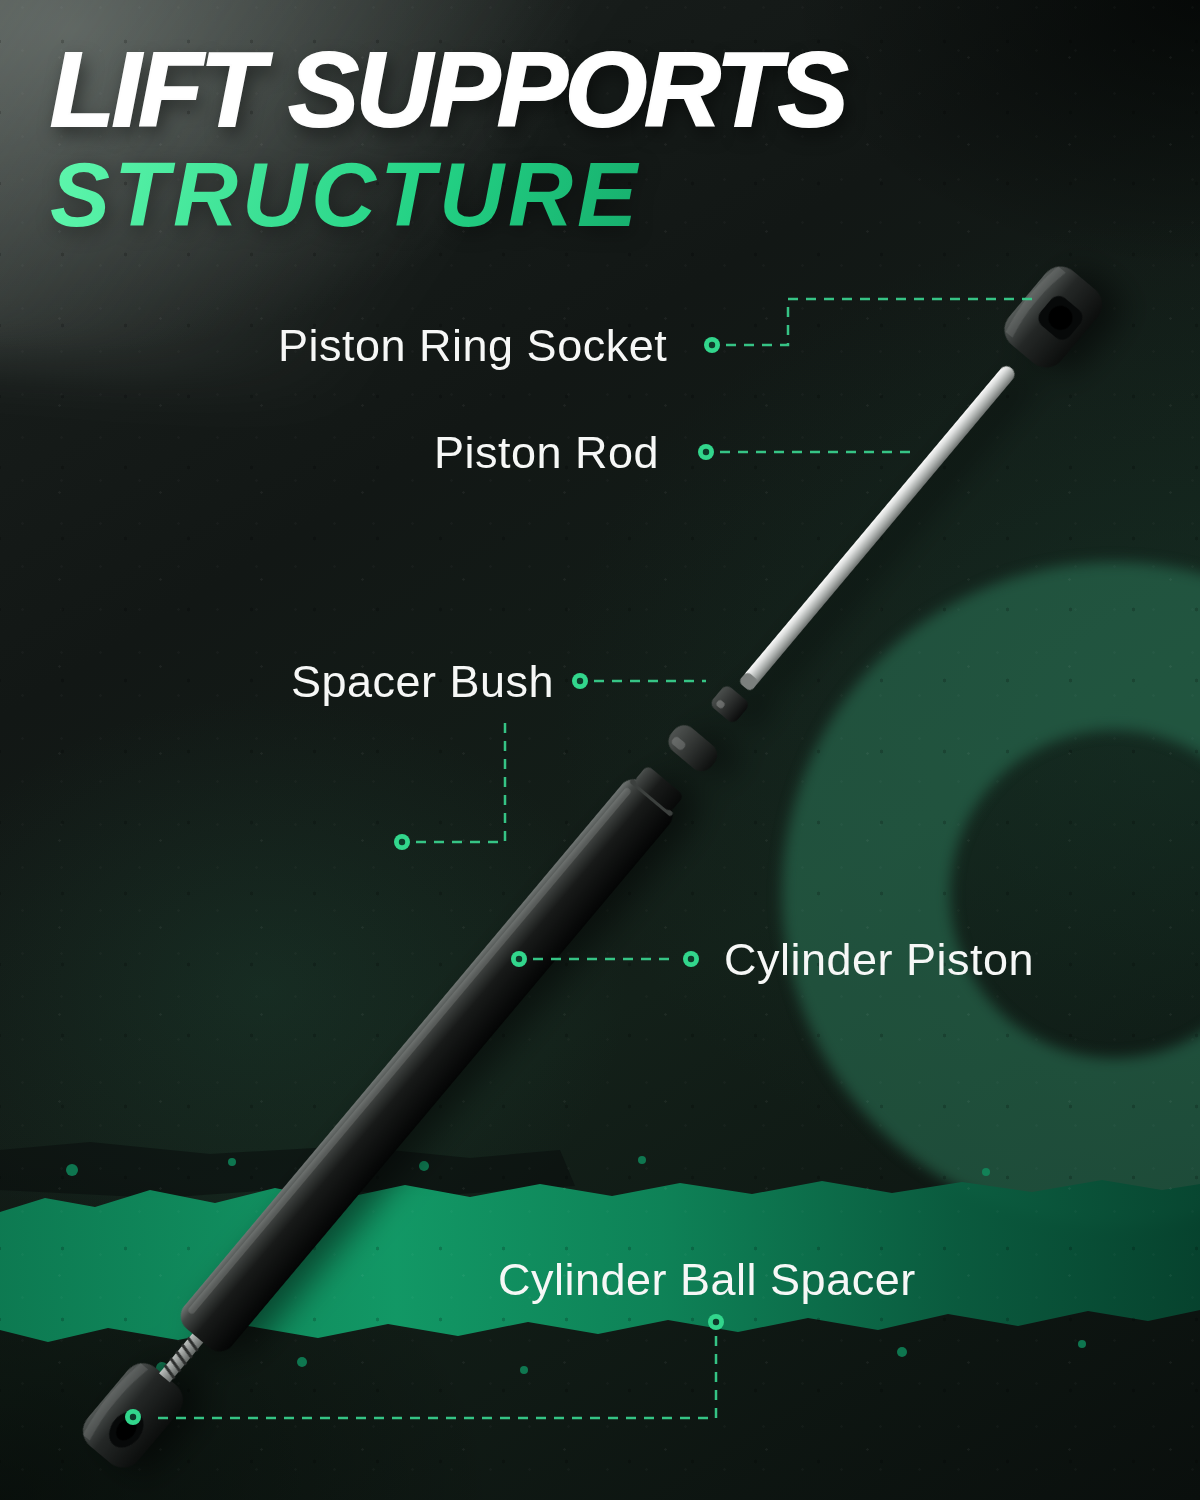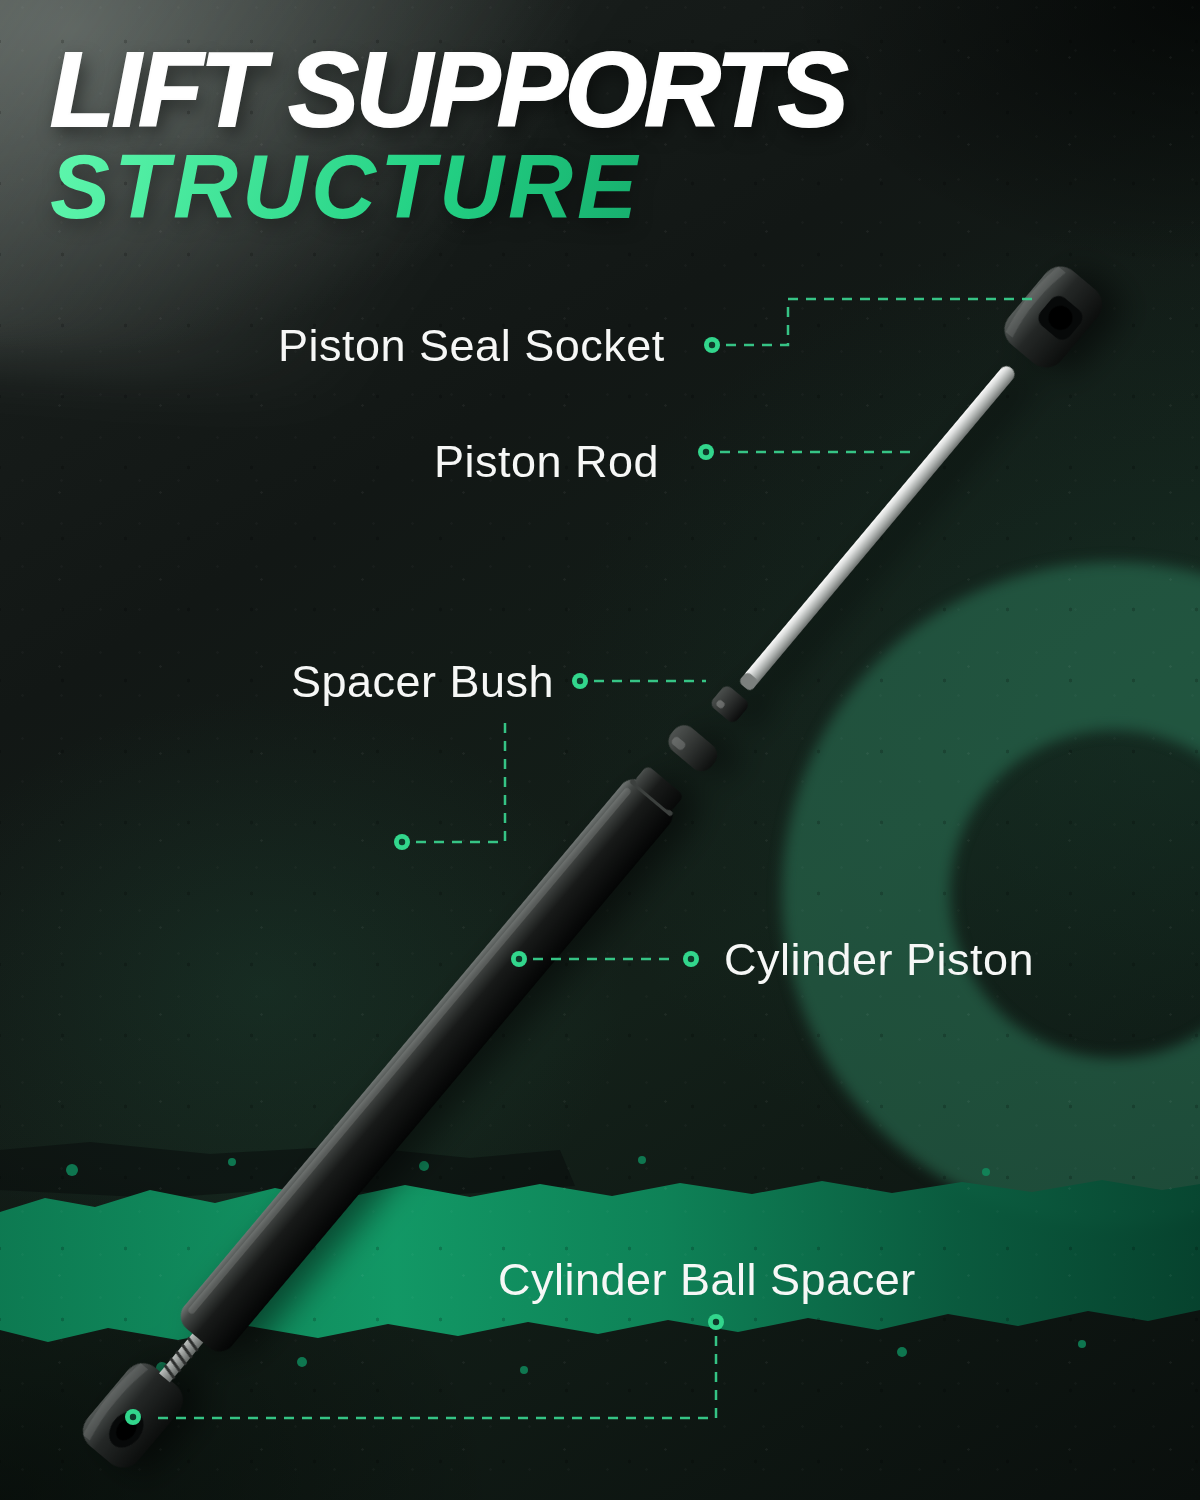--- a/index.html
+++ b/index.html
@@ -27,21 +27,21 @@
     background-size:101px 87px,63px 71px,39px 43px;
     background-position:9px 14px,31px 6px,3px 29px;}
 
   svg.layer{position:absolute;left:0;top:0;}
 
   .part-label{position:absolute;color:#f6f7f6;font-size:45px;letter-spacing:.5px;white-space:nowrap;}
 
   .title{position:absolute;left:50px;top:36px;font-style:italic;font-weight:700;}
   .title-line1{font-size:106px;line-height:1;color:#ffffff;letter-spacing:-3px;
     -webkit-text-stroke:2px #fdfdfd;text-shadow:4px 8px 18px rgba(0,0,0,.5);}
-  .title-line2{font-size:90px;line-height:1;letter-spacing:4px;
+  .title-line2{font-size:90px;line-height:1;margin-top:8px;letter-spacing:4px;
     background:linear-gradient(110deg,#5ff7ad 0%,#23d184 48%,#0b8f58 100%);
     -webkit-background-clip:text;background-clip:text;color:transparent;
     filter:drop-shadow(3px 5px 10px rgba(0,0,0,.4));}
 </style>
 </head>
 <body>
 
 <div class="canvas">
 
   <div class="bg-base"></div>
@@ -185,22 +185,22 @@
           <circle cx="716" cy="1322" r="8" fill="#32d68c"></circle>
           <circle cx="716" cy="1322" r="3.2" fill="#0e3a2a"></circle>
         </g>
       <g>
           <circle cx="133" cy="1417" r="8" fill="#32d68c"></circle>
           <circle cx="133" cy="1417" r="3.2" fill="#0e3a2a"></circle>
         </g>
     </g>
   </svg>
 
-  <div class="part-label" style="left:278px;top:320px">Piston Seal Socket</div>
-  <div class="part-label" style="left:434px;top:436px">Piston Rod</div>
+  <div class="part-label" style="left:278px;top:320px">Piston Ring Socket</div>
+  <div class="part-label" style="left:434px;top:427px">Piston Rod</div>
   <div class="part-label" style="left:291px;top:656px">Spacer Bush</div>
   <div class="part-label" style="left:724px;top:934px">Cylinder Piston</div>
   <div class="part-label" style="left:498px;top:1254px">Cylinder Ball Spacer</div>
 
   <div class="title">
     <div class="title-line1">LIFT SUPPORTS</div>
     <div class="title-line2">STRUCTURE</div>
   </div>
 
 </div>

